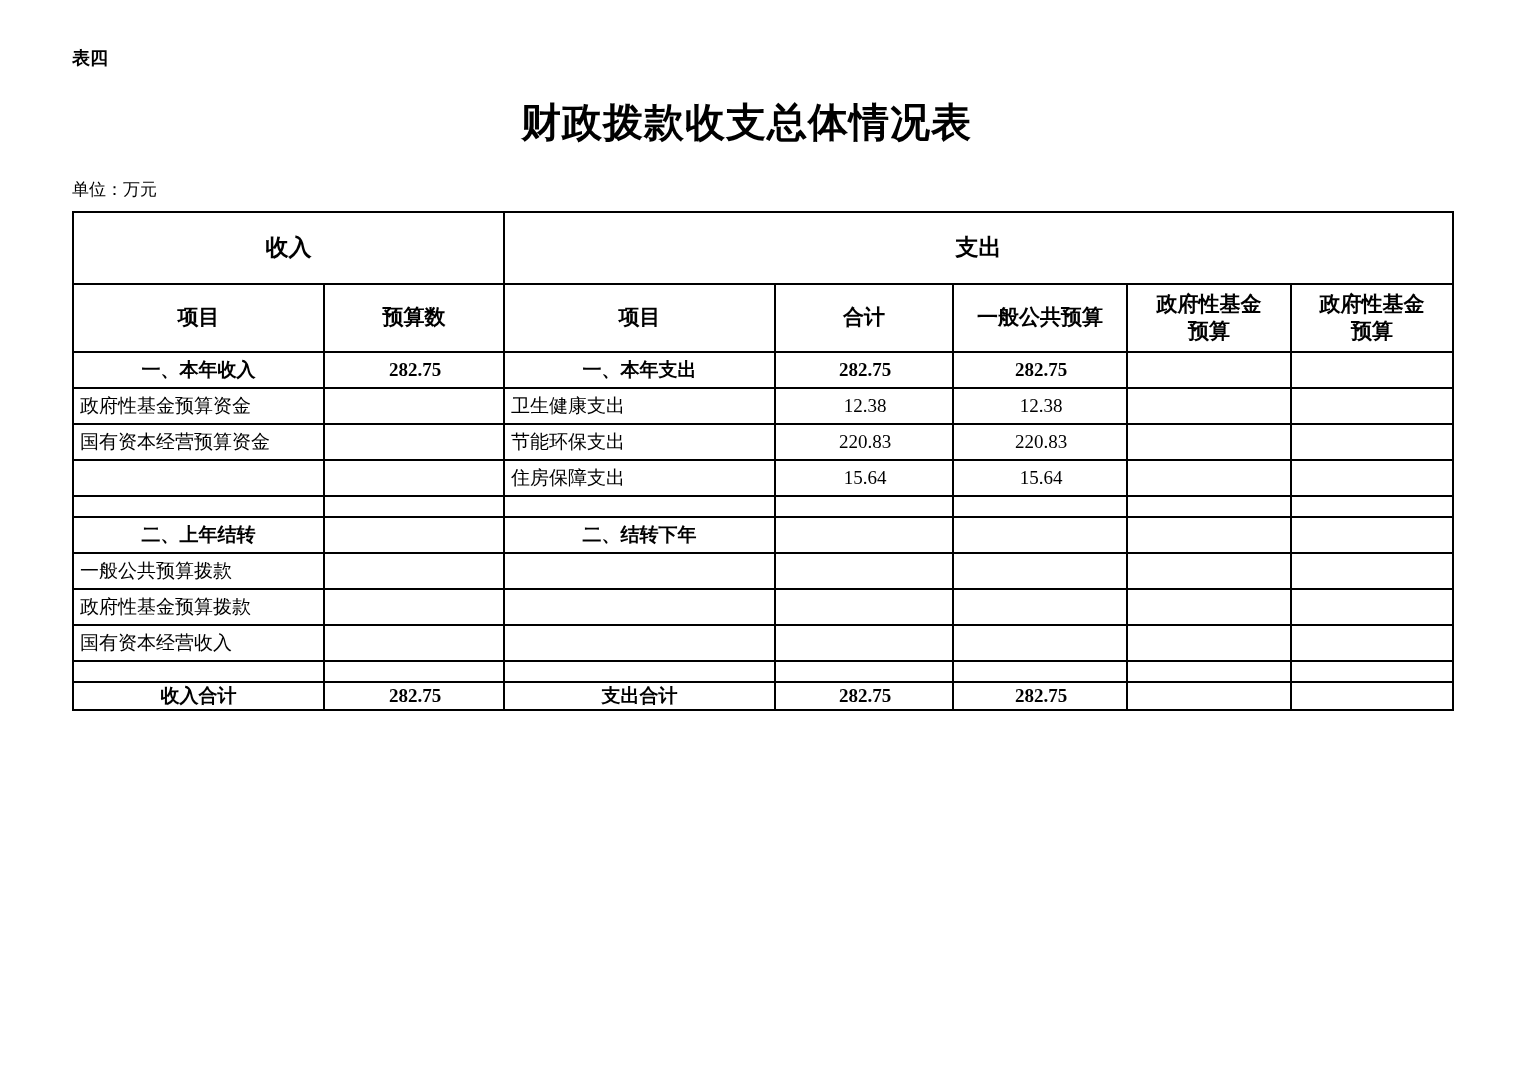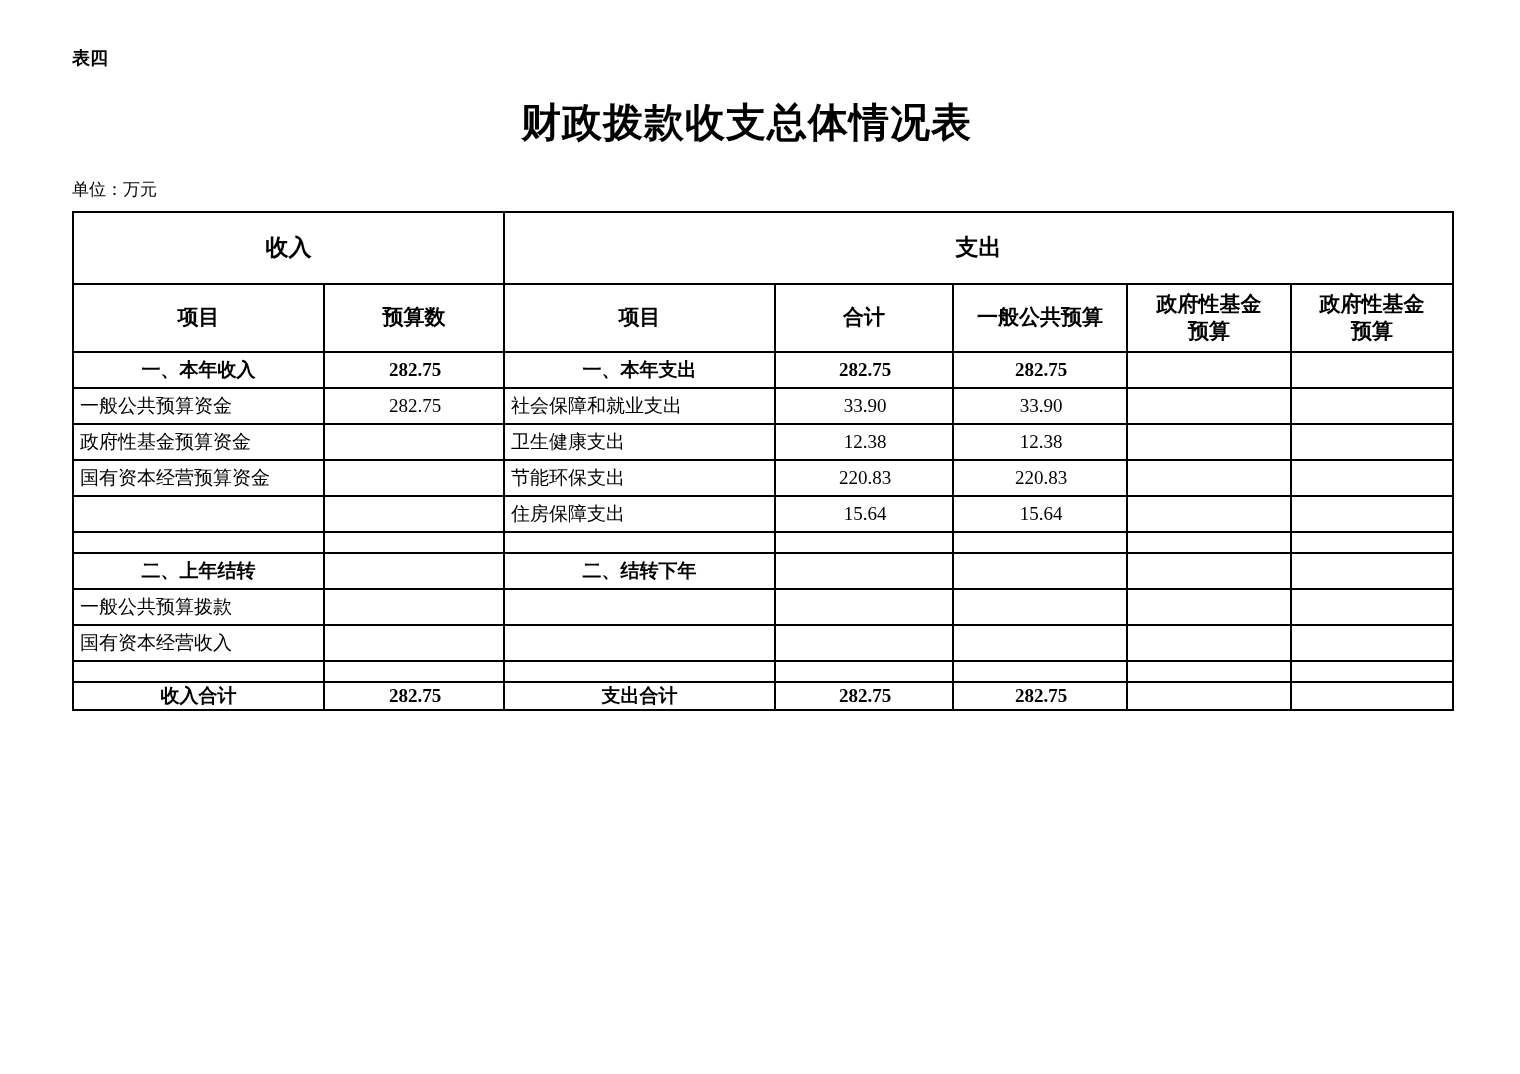--- a/index.html
+++ b/index.html
@@ -132,29 +132,20 @@
         <tr class="category">
           <td class="label">一、本年收入</td>
           <td class="num">282.75</td>
           <td class="label">一、本年支出</td>
           <td class="num">282.75</td>
           <td class="num">282.75</td>
           <td class="num"></td>
           <td class="num"></td>
         </tr>
         <tr class="item">
-          <td class="label">一般公共预算资金</td>
-          <td class="num">282.75</td>
-          <td class="label">社会保障和就业支出</td>
-          <td class="num">33.90</td>
-          <td class="num">33.90</td>
-          <td class="num"></td>
-          <td class="num"></td>
-        </tr>
-        <tr class="item">
           <td class="label">政府性基金预算资金</td>
           <td class="num"></td>
           <td class="label">卫生健康支出</td>
           <td class="num">12.38</td>
           <td class="num">12.38</td>
           <td class="num"></td>
           <td class="num"></td>
         </tr>
         <tr class="item">
           <td class="label">国有资本经营预算资金</td>
@@ -195,20 +186,29 @@
         <tr class="item">
           <td class="label">一般公共预算拨款</td>
           <td class="num"></td>
           <td class="label"></td>
           <td class="num"></td>
           <td class="num"></td>
           <td class="num"></td>
           <td class="num"></td>
         </tr>
         <tr class="item">
+          <td class="label">政府性基金预算拨款</td>
+          <td class="num"></td>
+          <td class="label"></td>
+          <td class="num"></td>
+          <td class="num"></td>
+          <td class="num"></td>
+          <td class="num"></td>
+        </tr>
+        <tr class="item">
           <td class="label">国有资本经营收入</td>
           <td class="num"></td>
           <td class="label"></td>
           <td class="num"></td>
           <td class="num"></td>
           <td class="num"></td>
           <td class="num"></td>
         </tr>
         <tr class="blank">
           <td class="label"></td>

